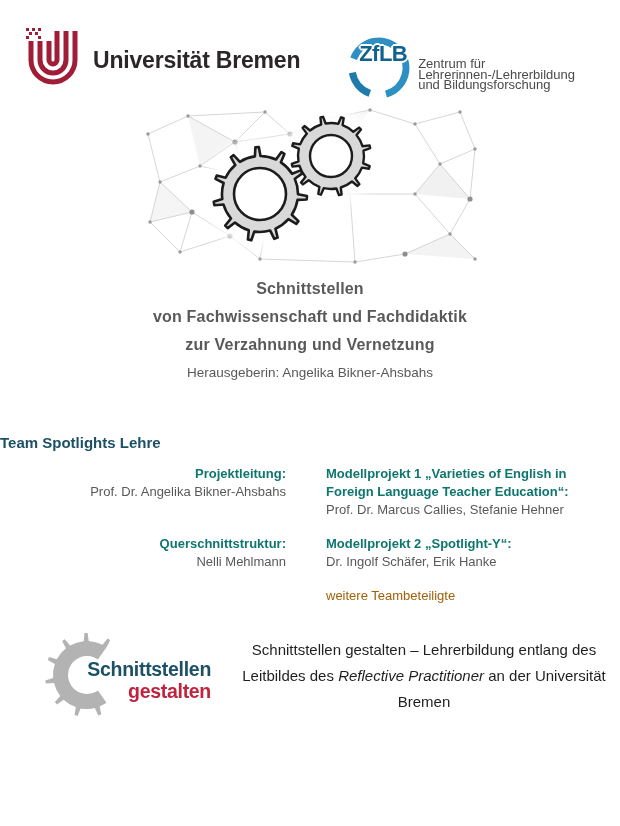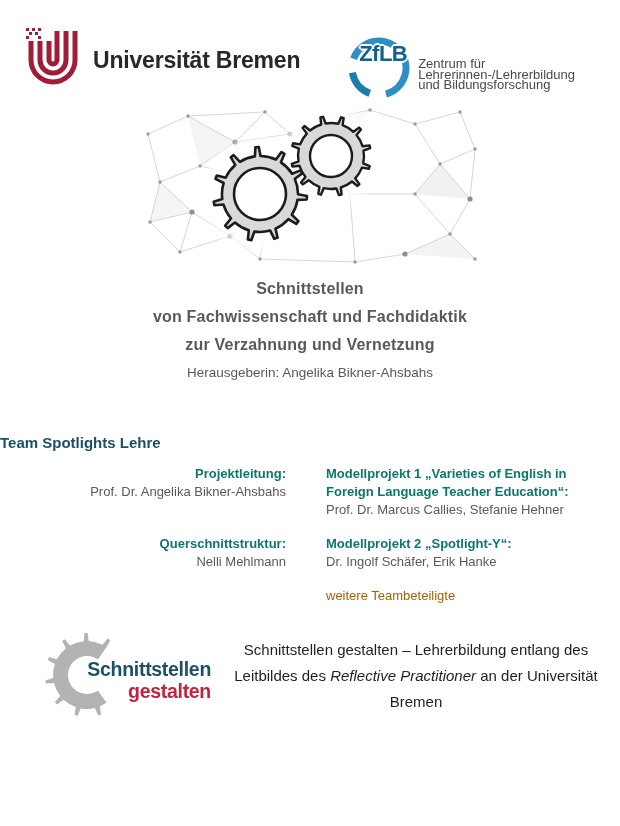--- a/index.html
+++ b/index.html
@@ -36,21 +36,21 @@
   .lbl{color:#0f766e;font-weight:bold;}
   .val{color:#595959;}
   .extra{color:#a16207;}
 
   
   .footer{display:flex;align-items:flex-start;margin-top:20px;padding-left:45px;}
   .slogo{position:relative;width:170px;height:106px;flex:none;}
   .slogo-text{position:absolute;left:36px;top:33px;width:130px;text-align:right;line-height:22px;font-size:19.5px;font-weight:bold;letter-spacing:-0.3px;}
   .slogo-line1{color:#1c5064;text-align:right;}
   .slogo-line2{color:#c0233f;}
-  .ftext{margin-left:12px;margin-top:12px;width:378px;text-align:center;font-size:15px;line-height:26px;color:#1f1f1f;}
+  .ftext{margin-left:20px;margin-top:12px;width:378px;text-align:center;font-size:15px;line-height:26px;color:#1f1f1f;}
   .ftext i{font-style:italic;}
 </style>
 </head>
 <body>
 
 <div class="page">
 
   <div class="header">
     <div class="uni-logo">
       <svg width="58" height="58" viewBox="0 0 58 58">

